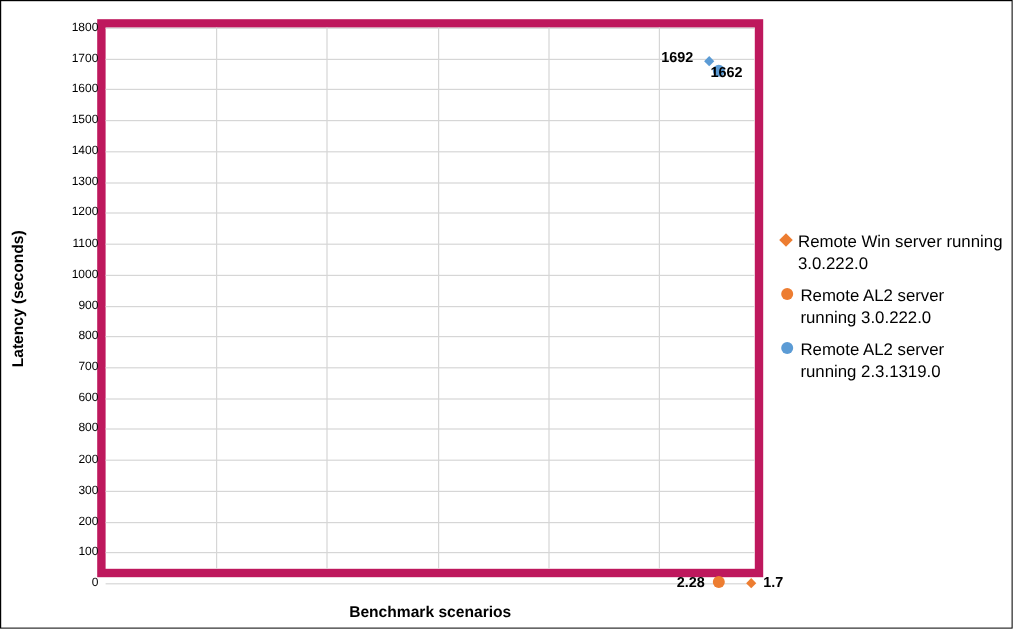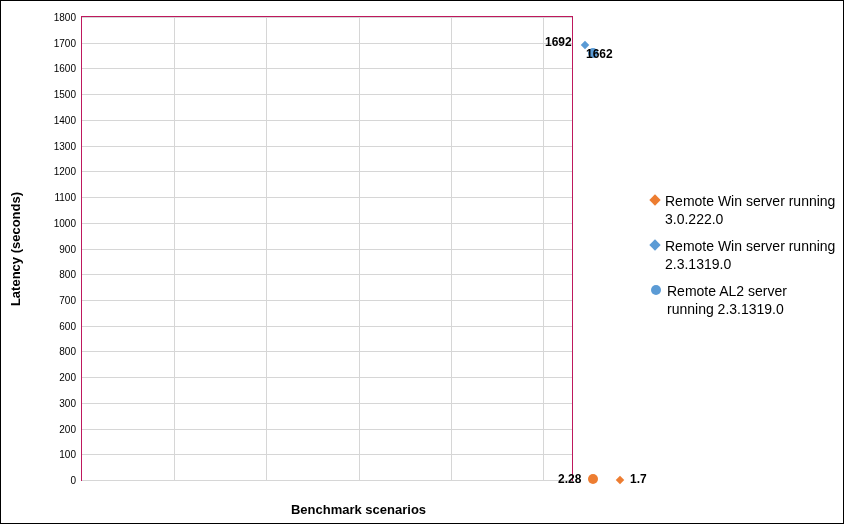--- a/index.html
+++ b/index.html
@@ -15,23 +15,23 @@
     width: 844px;
     height: 524px;
     box-sizing: border-box;
     border: 1px solid #000;
     background: #fff;
   }
   .plot {
     position: absolute;
     left: 80px;
     top: 15px;
-    width: 492px;
+    width: 555px;
     height: 465px;
-    border: 1px solid #be185d;
+    border: 7px solid #be185d;
     box-sizing: border-box;
   }
   .grid-h, .grid-v {
     position: absolute;
     background: #d6d6d6;
   }
   .grid-h { left: 0; width: 100%; height: 1px; }
   .grid-v { top: 0; height: 100%; width: 1px; }
   .y-tick {
     position: absolute;
@@ -198,22 +198,22 @@
   </div>
 
   <div class="x-label">Benchmark scenarios</div>
 
   <div class="legend">
     <div class="legend-item">
       <div class="legend-marker orange" style="width:8px;height:8px;transform:rotate(45deg);margin-top:3px;"></div>
       <div class="legend-text">Remote Win server running 3.0.222.0</div>
     </div>
     <div class="legend-item">
-      <div class="legend-marker blue" style="width:8px;height:8px;transform:rotate(45deg);margin-top:3px;"></div>
-      <div class="legend-text">Remote Win server running 2.3.1319.0</div>
+      <div class="legend-marker orange m-circle" style="border-radius:50%;"></div>
+      <div class="legend-text">Remote AL2 server running 3.0.222.0</div>
     </div>
     <div class="legend-item">
       <div class="legend-marker blue m-circle" style="border-radius:50%;"></div>
       <div class="legend-text">Remote AL2 server running 2.3.1319.0</div>
     </div>
   </div>
 
 </div>
 
 </body></html>

